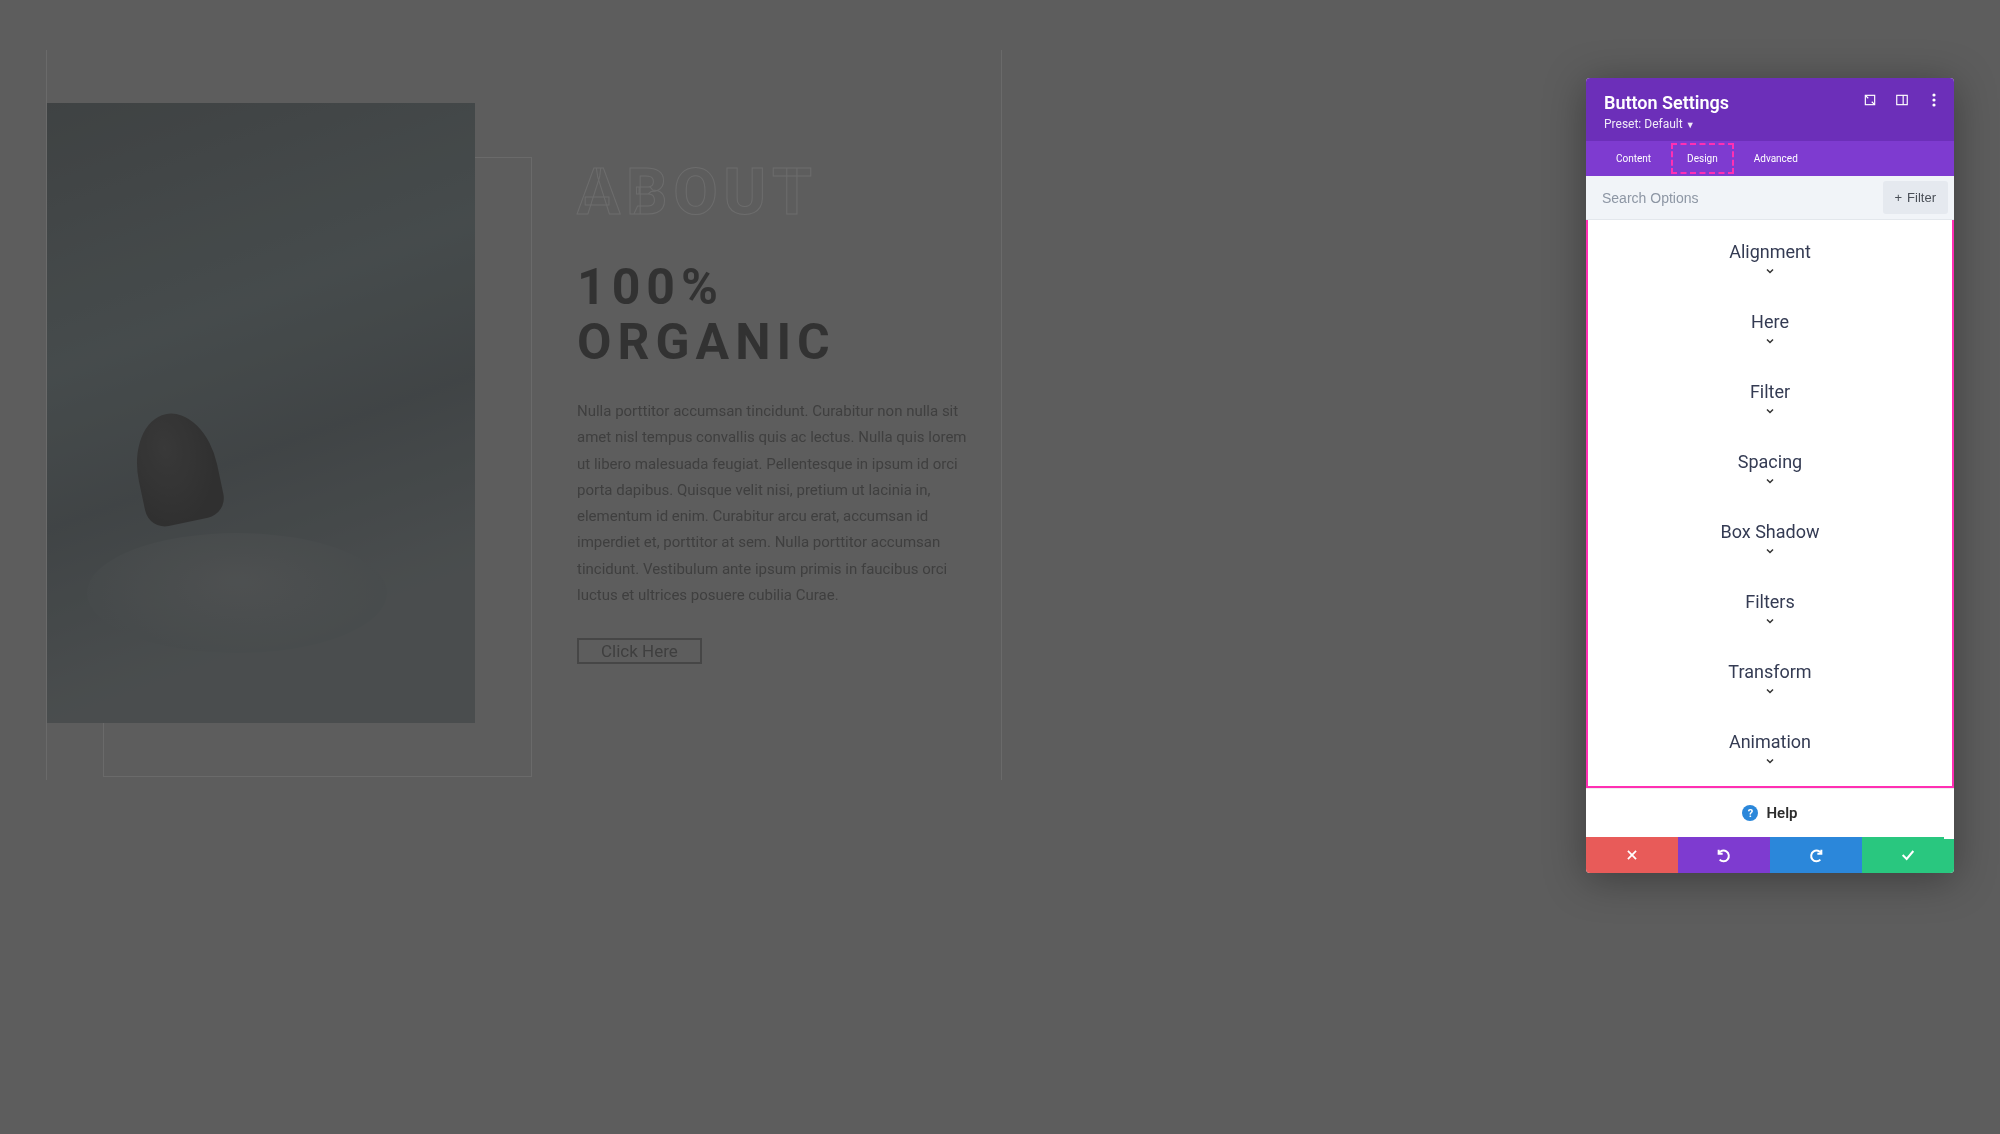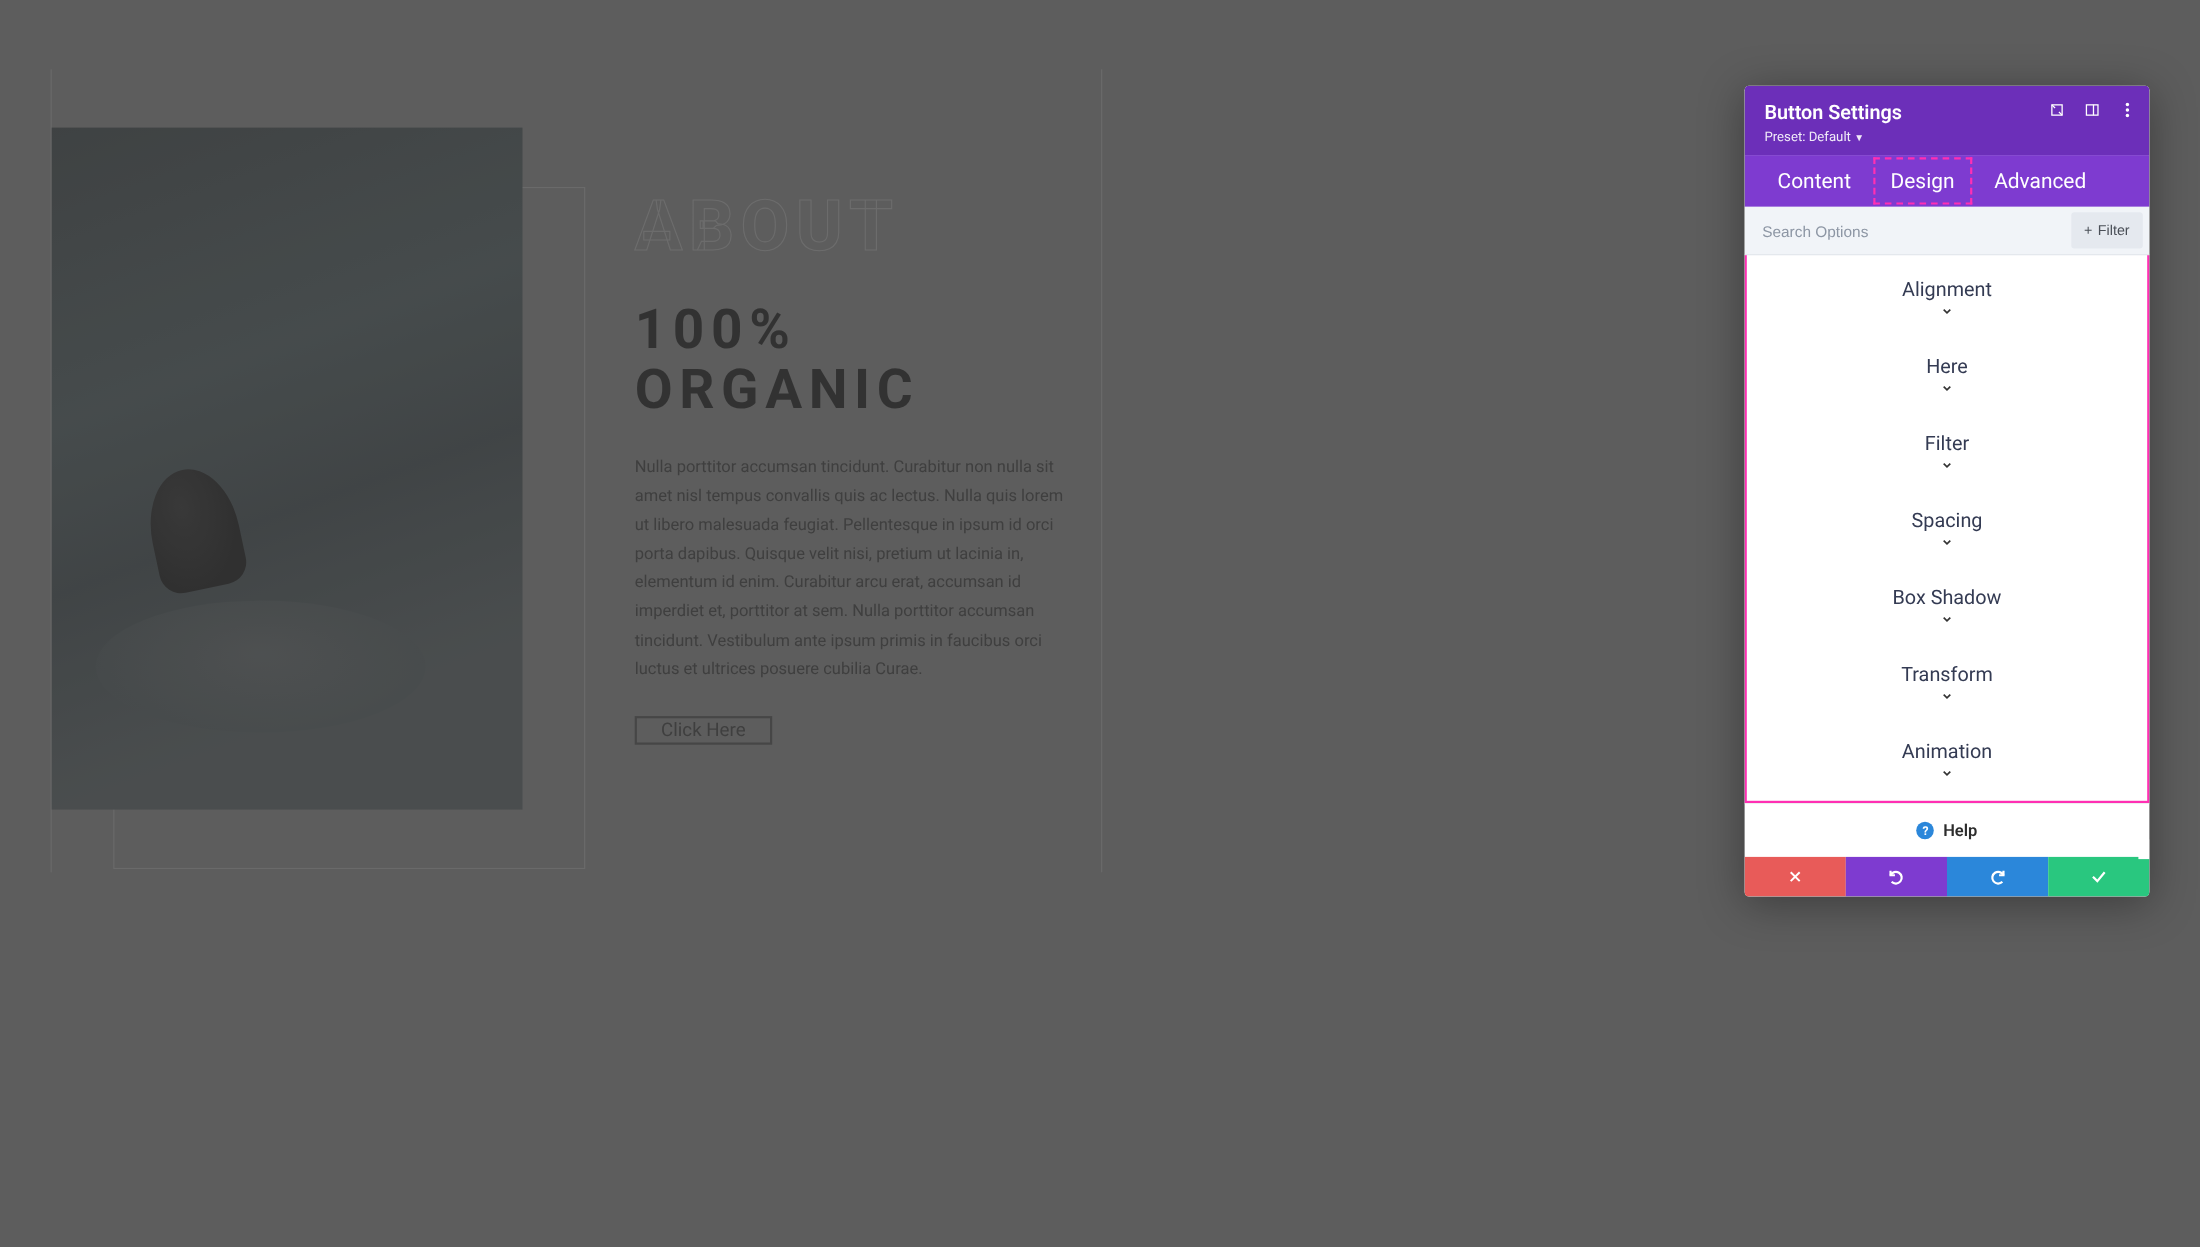--- a/index.html
+++ b/index.html
@@ -7,21 +7,21 @@
   body {
     font-family: -apple-system, BlinkMacSystemFont, "Segoe UI", Roboto, Helvetica, Arial, sans-serif;
     background: #6d6d6d;
     position: relative;
     overflow: hidden;
   }
 
   
   .page-wrap {
     position: absolute;
-    left: 46px; top: 63px;
+    left: 46px; top: 50px;
     width: 956px; height: 730px;
     border-left: 1px solid #8a8a8a;
     border-right: 1px solid #8a8a8a;
   }
   .inner-box {
     position: absolute;
     left: 56px; top: 107px;
     width: 429px; height: 620px;
     border: 1px solid #8a8a8a;
   }
@@ -121,21 +121,21 @@
   }
   .hicon { width: 16px; height: 16px; display:flex; align-items:center; justify-content:center; cursor:pointer; color:#fff; }
 
   .tabs {
     background: #7e3bd0;
     display: flex;
     padding: 0 12px;
   }
   .tab {
     padding: 12px 18px;
-    font-size: 19px;
+    font-size: 10px;
     color: #fff;
     cursor: pointer;
     position: relative;
   }
   .tab.active {
     outline: 2px dashed #ff2fb3;
     outline-offset: -4px;
   }
 
   .search-row {
@@ -305,20 +305,26 @@
             <polyline points="6 9 12 15 18 9"></polyline>
           </svg></span>
     </div>
     <div class="section-row">
       <span class="section-label">Box Shadow</span>
       <span class="chev"><svg width="12" height="12" viewBox="0 0 24 24" fill="none" stroke="currentColor" stroke-width="3">
             <polyline points="6 9 12 15 18 9"></polyline>
           </svg></span>
     </div>
     <div class="section-row">
+      <span class="section-label">Filters</span>
+      <span class="chev"><svg width="12" height="12" viewBox="0 0 24 24" fill="none" stroke="currentColor" stroke-width="3">
+            <polyline points="6 9 12 15 18 9"></polyline>
+          </svg></span>
+    </div>
+    <div class="section-row">
       <span class="section-label">Transform</span>
       <span class="chev"><svg width="12" height="12" viewBox="0 0 24 24" fill="none" stroke="currentColor" stroke-width="3">
             <polyline points="6 9 12 15 18 9"></polyline>
           </svg></span>
     </div>
     <div class="section-row">
       <span class="section-label">Animation</span>
       <span class="chev"><svg width="12" height="12" viewBox="0 0 24 24" fill="none" stroke="currentColor" stroke-width="3">
             <polyline points="6 9 12 15 18 9"></polyline>
           </svg></span>

